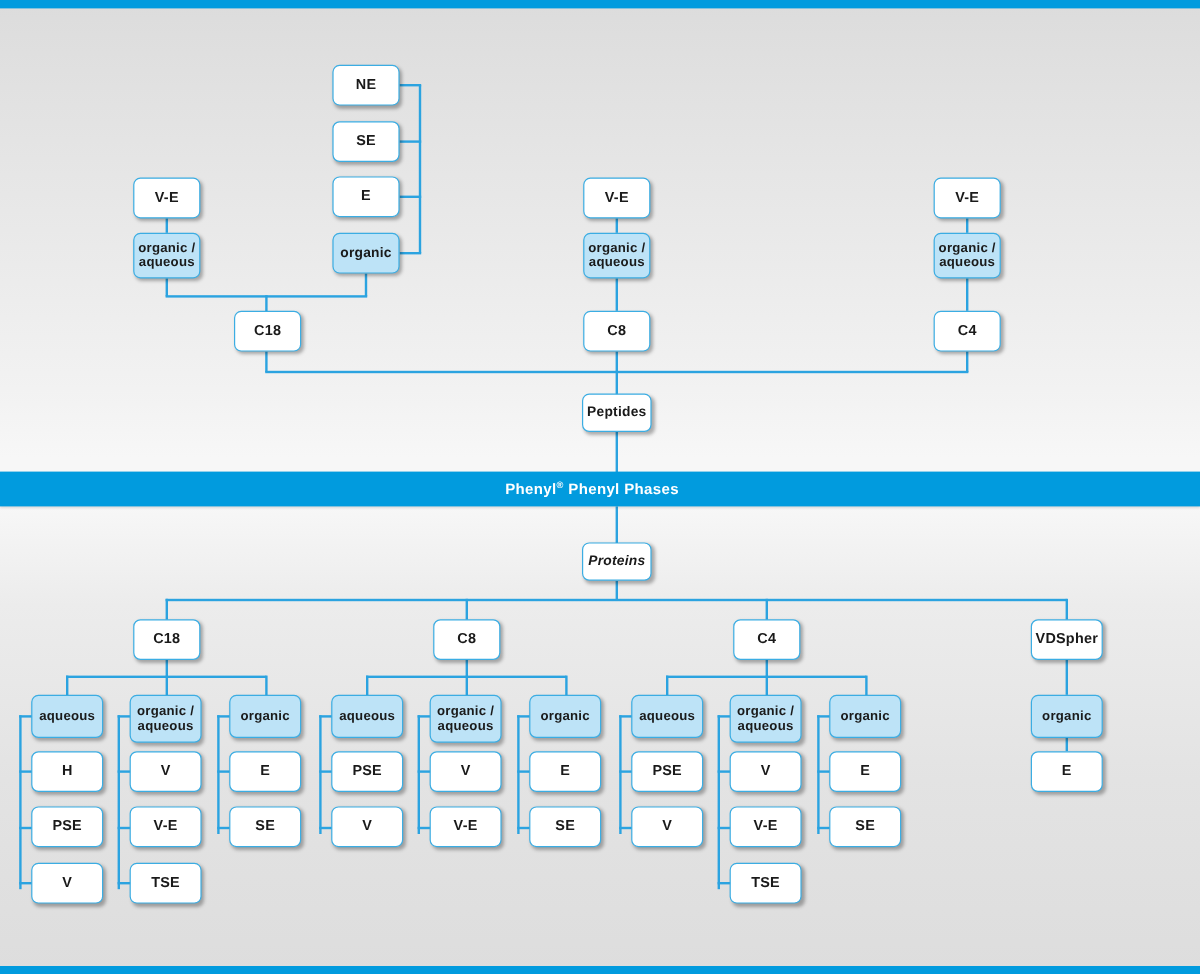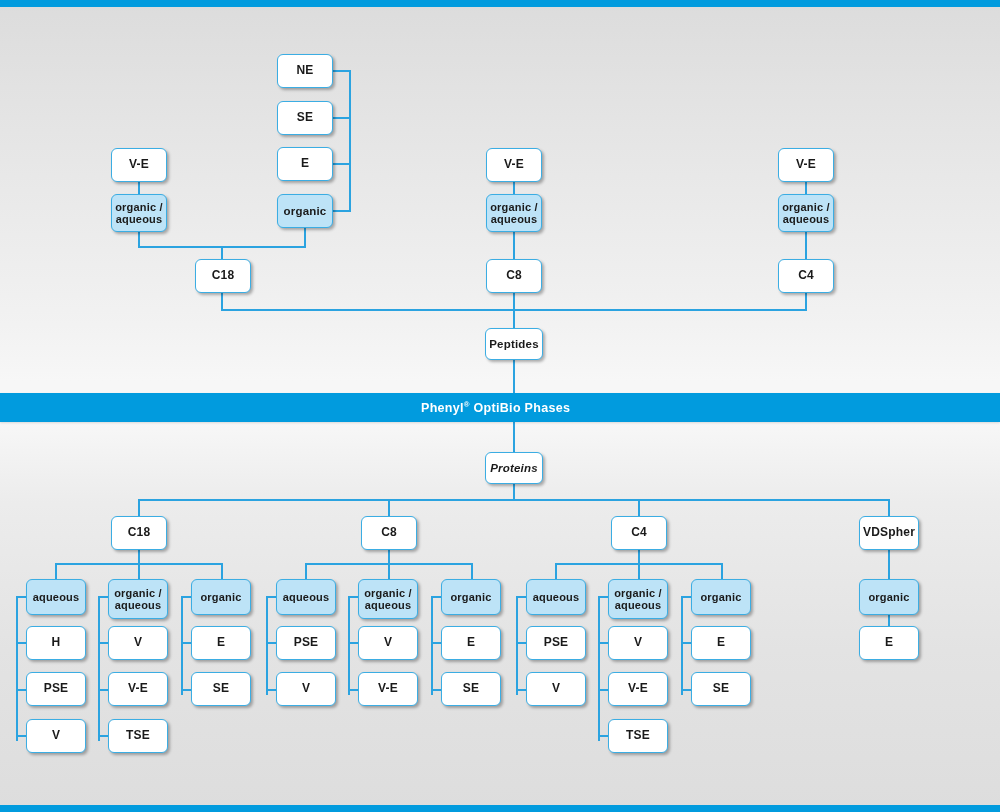--- a/index.html
+++ b/index.html
@@ -133,21 +133,21 @@
   <div class="ln lnv" style="left:513px;top:309px;height:20px;"></div>
 
   <div class="node" style="left:485px;top:328px;width:58px;height:32px;font-size:11.5px;">
     <span class="lbl">Peptides</span>
   </div>
 
   <div class="ln lnv" style="left:513px;top:360px;height:34px;"></div>
 
   <div id="banner" style="top:393px;height:29px;">
     <span class="btxt" style="margin-left:421px;font-size:12.5px;">
-      <span>Phenyl</span><sup>®</sup><span> OptiBio Phases</span>
+      <span>Phenyl</span><sup>®</sup><span> Phenyl Phases</span>
     </span>
   </div>
 
   <div class="ln lnv" style="left:513px;top:422px;height:31px;"></div>
 
   <div class="node" style="left:485px;top:452px;width:58px;height:32px;font-size:11.5px;font-style:italic;">
     <span class="lbl">Proteins</span>
   </div>
 
   <div class="ln lnv" style="left:513px;top:484px;height:16px;"></div>

